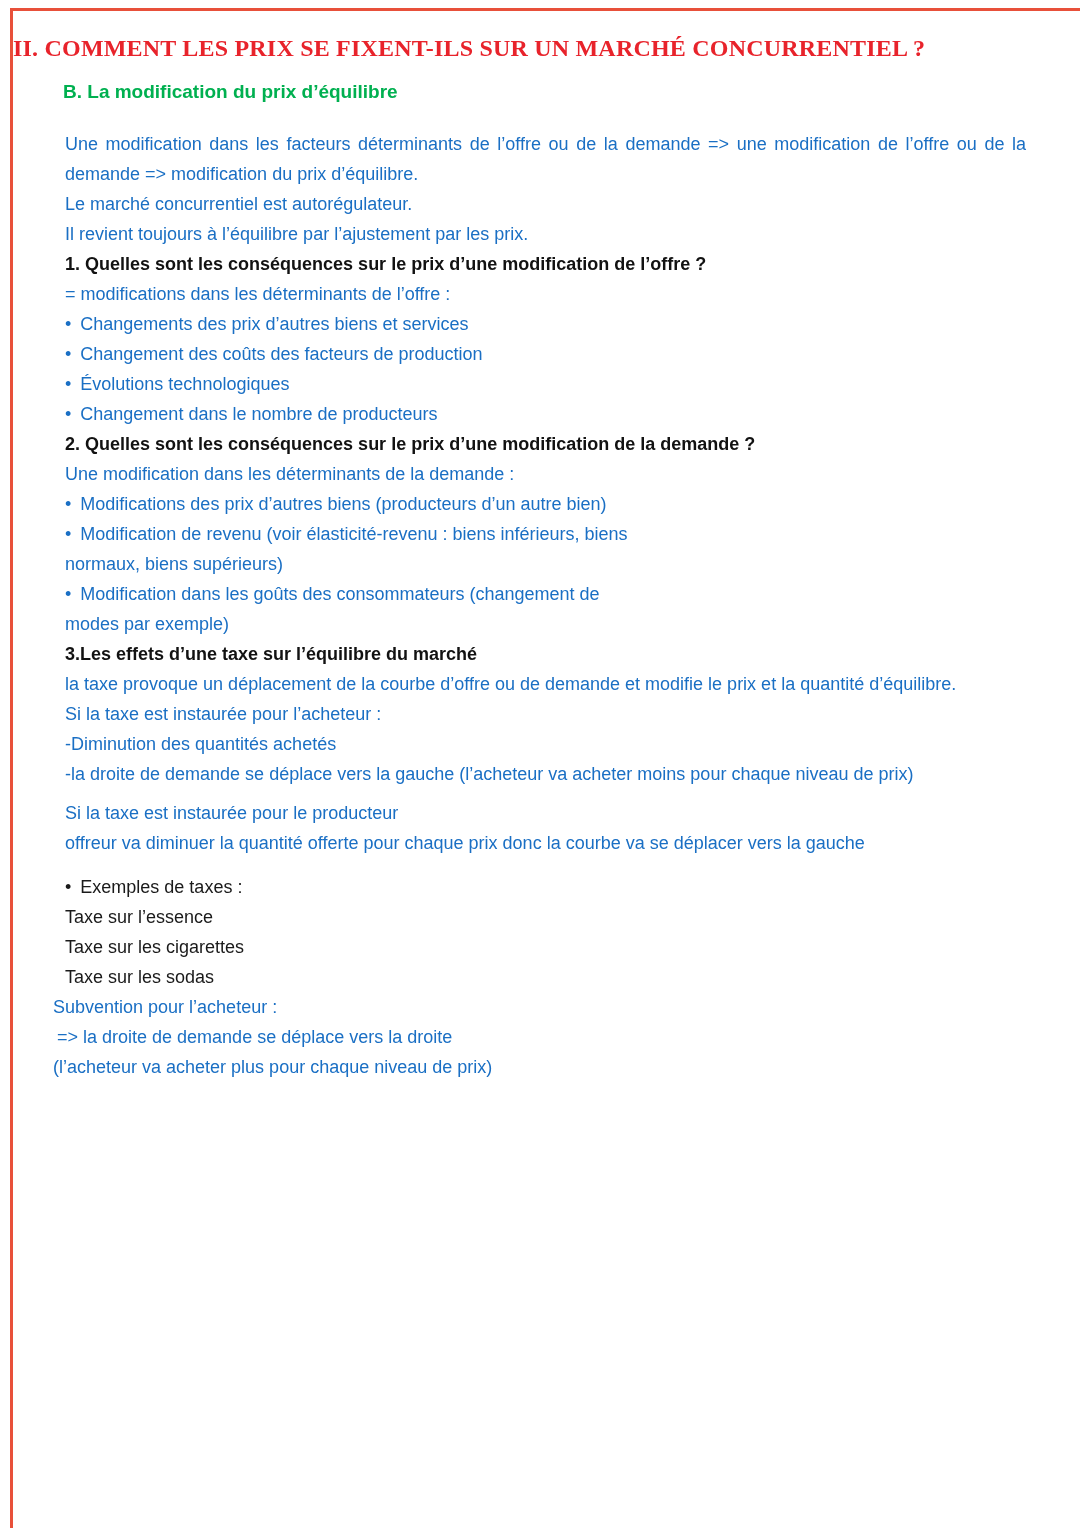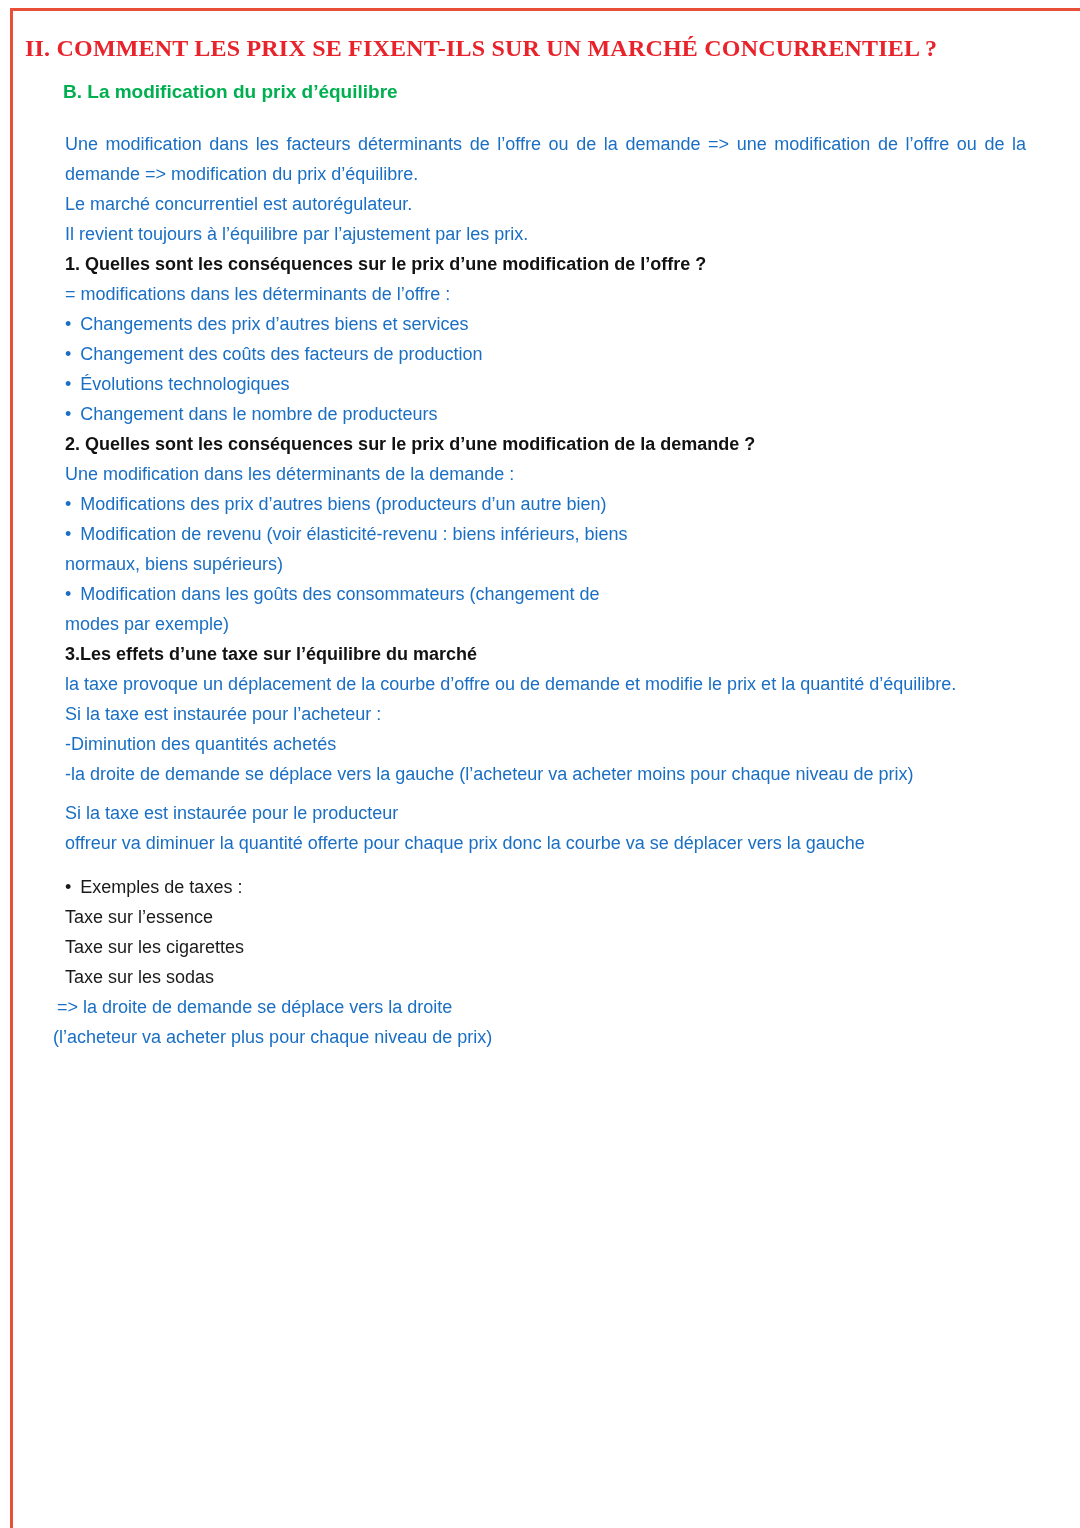--- a/index.html
+++ b/index.html
@@ -7,21 +7,21 @@
     width:1080px;height:1528px;position:relative;overflow:hidden;
     font-family:"Liberation Sans",sans-serif;
     --border:#e8503a; --title:#e8232b; --green:#00b050; --blue:#1a6fc4; --black:#1a1a1a;
   }
   .border-top{position:absolute;top:8px;left:10px;right:0;height:3px;background:var(--border);}
   .border-left{position:absolute;top:8px;left:10px;width:3px;bottom:0;background:var(--border);}
   .page{position:absolute;top:11px;left:13px;right:0;bottom:0;}
   .title{
     font-family:"Liberation Serif","DejaVu Serif",serif;
     font-weight:bold;color:var(--title);font-size:24px;line-height:30px;
-    padding-left:12px;padding-right:20px;margin-top:22px;letter-spacing:.2px;
+    padding-left:0;padding-right:20px;margin-top:22px;letter-spacing:.2px;
   }
   .subtitle{color:var(--green);font-weight:bold;font-size:19px;line-height:26px;padding-left:50px;margin-top:16px;}
   .doc{margin-top:24px;padding-right:12px;}
   .line{font-size:18px;line-height:30px;padding-left:52px;padding-right:42px;color:var(--blue);}
   .line.heading{color:#121212;font-weight:bold;}
   .line.plain{color:var(--black);}
   .line.justify{text-align:justify;}
   .bullet{display:inline-block;margin-right:9px;}
 </style>
 </head>
@@ -54,16 +54,17 @@
       <div class="line body"><span>la taxe provoque un déplacement de la courbe d’offre ou de demande et modifie le prix et la quantité d’équilibre.</span></div>
       <div class="line body"><span>Si la taxe est instaurée pour l’acheteur :</span></div>
       <div class="line body"><span>-Diminution des quantités achetés</span></div>
       <div class="line body"><span>-la droite de demande se déplace vers la gauche (l’acheteur va acheter moins pour chaque niveau de prix)</span></div>
       <div class="line body" style="margin-top: 9px;"><span>Si la taxe est instaurée pour le producteur</span></div>
       <div class="line body"><span>offreur va diminuer la quantité offerte pour chaque prix donc la courbe va se déplacer vers la gauche</span></div>
       <div class="line plain" style="margin-top: 14px;"><span class="bullet">•</span><span>Exemples de taxes :</span></div>
       <div class="line plain"><span>Taxe sur l’essence</span></div>
       <div class="line plain"><span>Taxe sur les cigarettes</span></div>
       <div class="line plain"><span>Taxe sur les sodas</span></div>
+      <div class="line body" style="padding-left: 40px;"><span>Subvention pour l’acheteur :</span></div>
       <div class="line body" style="padding-left: 44px;"><span>=&gt; la droite de demande se déplace vers la droite</span></div>
       <div class="line body" style="padding-left: 40px;"><span>(l’acheteur va acheter plus pour chaque niveau de prix)</span></div>
     </div>
 </div>
 
 </body></html>

